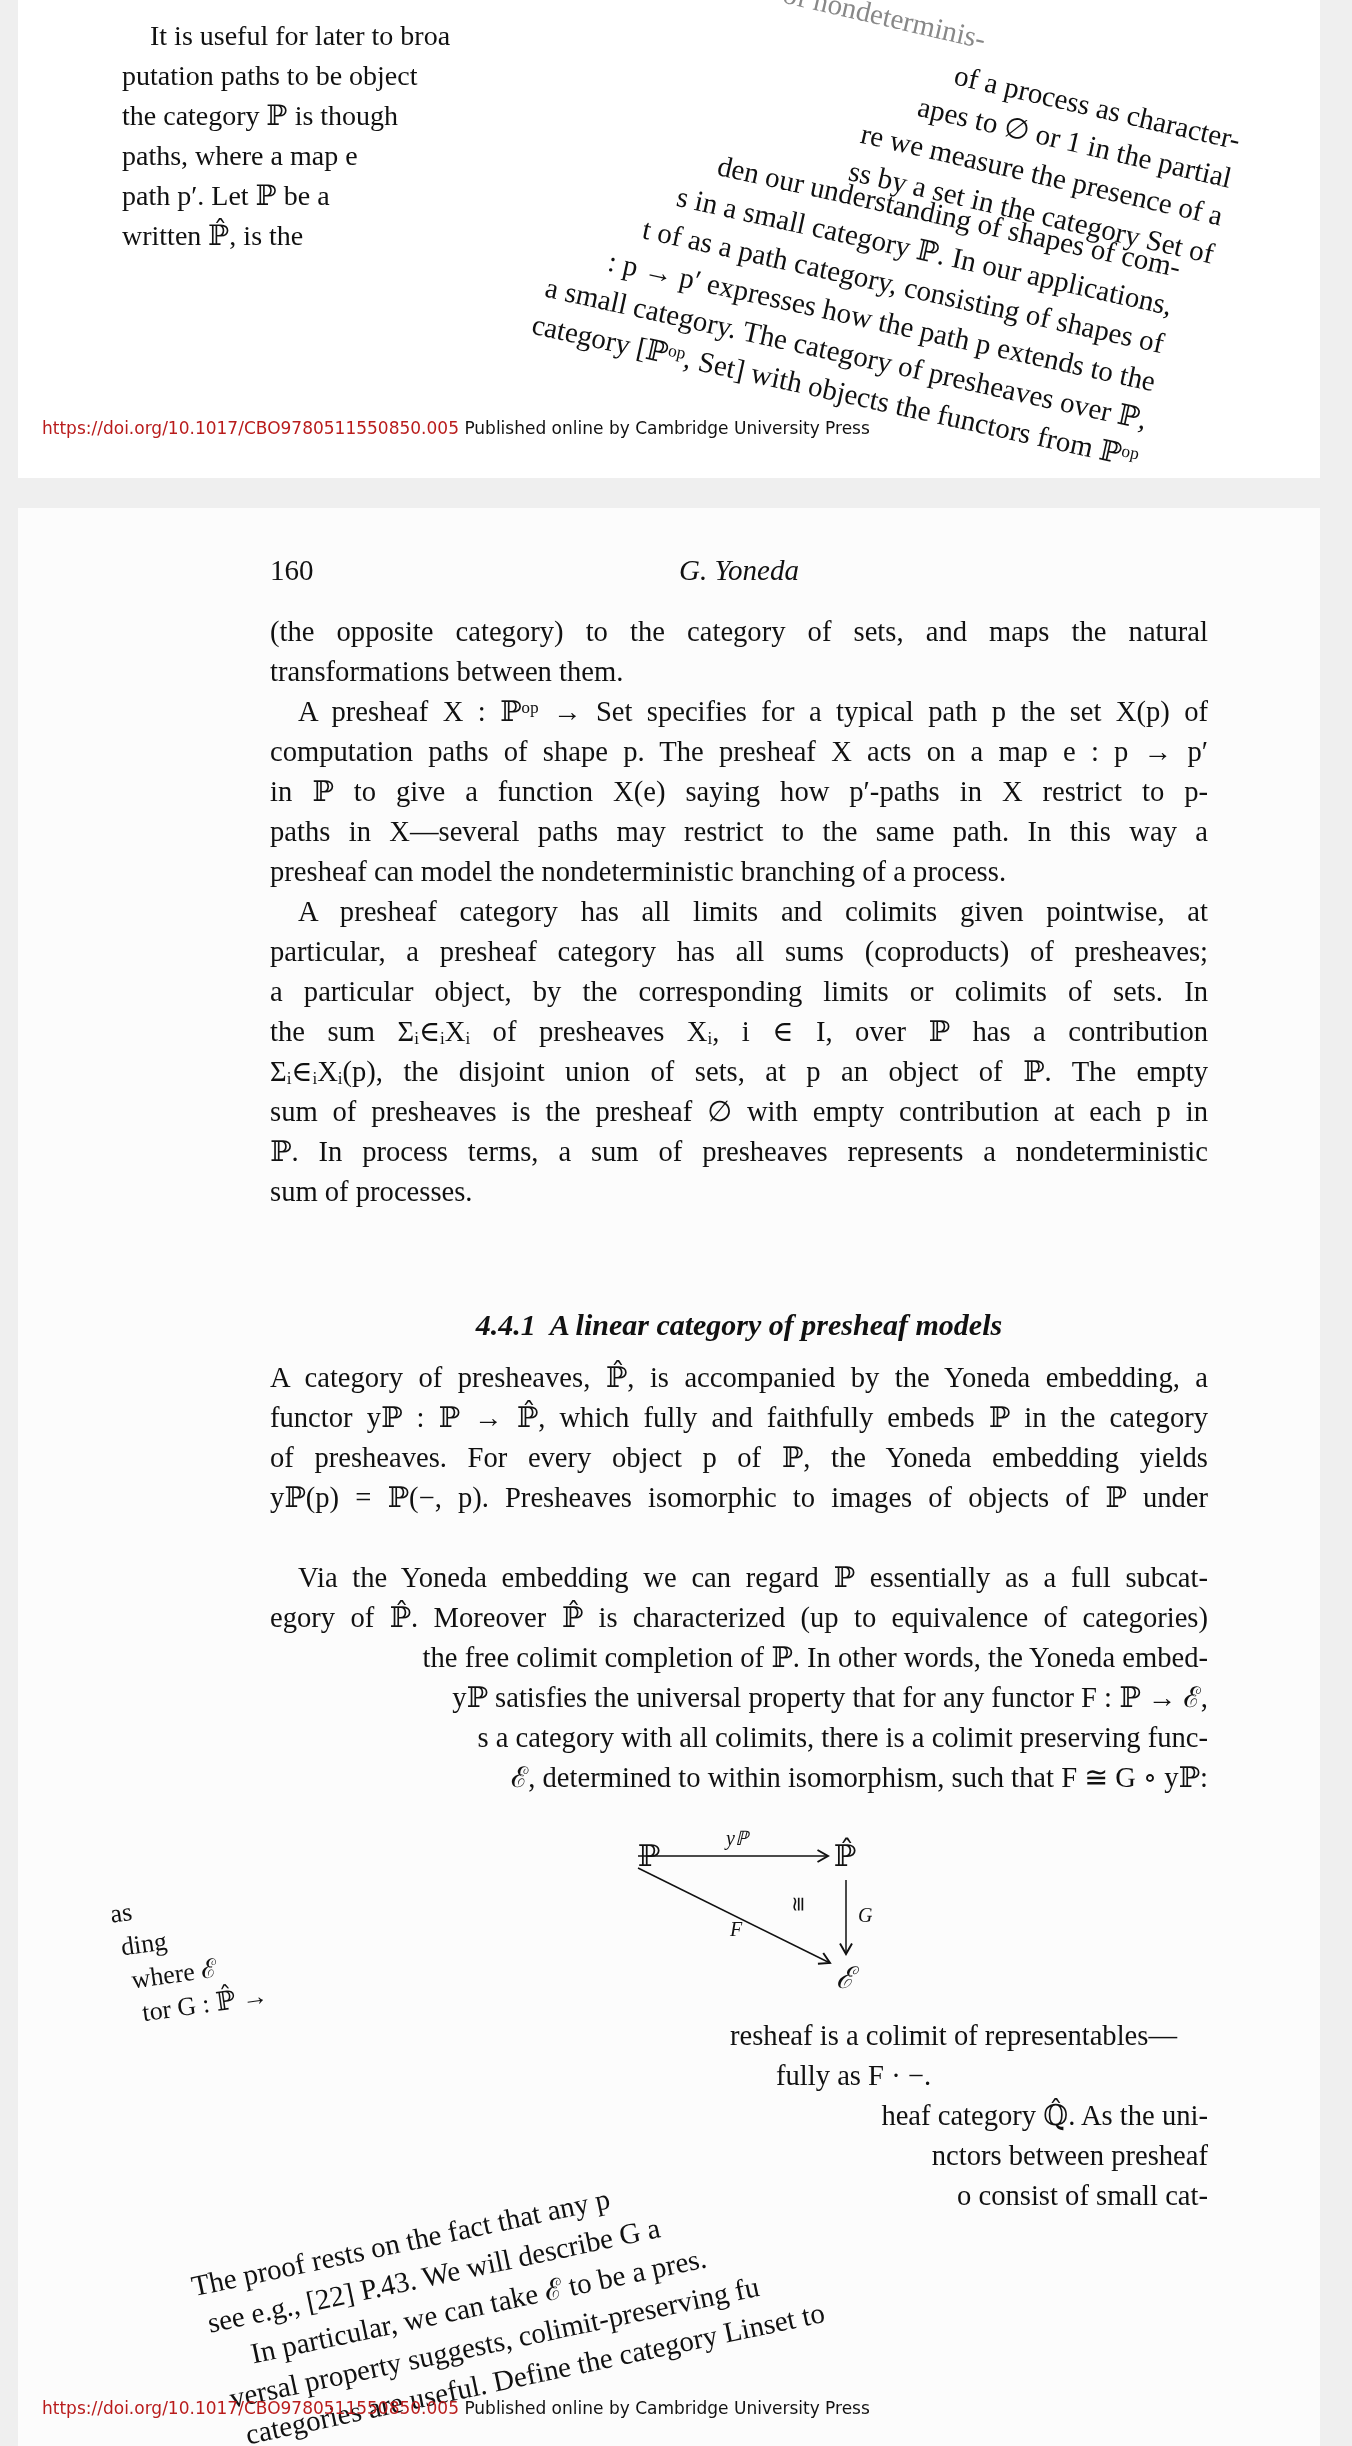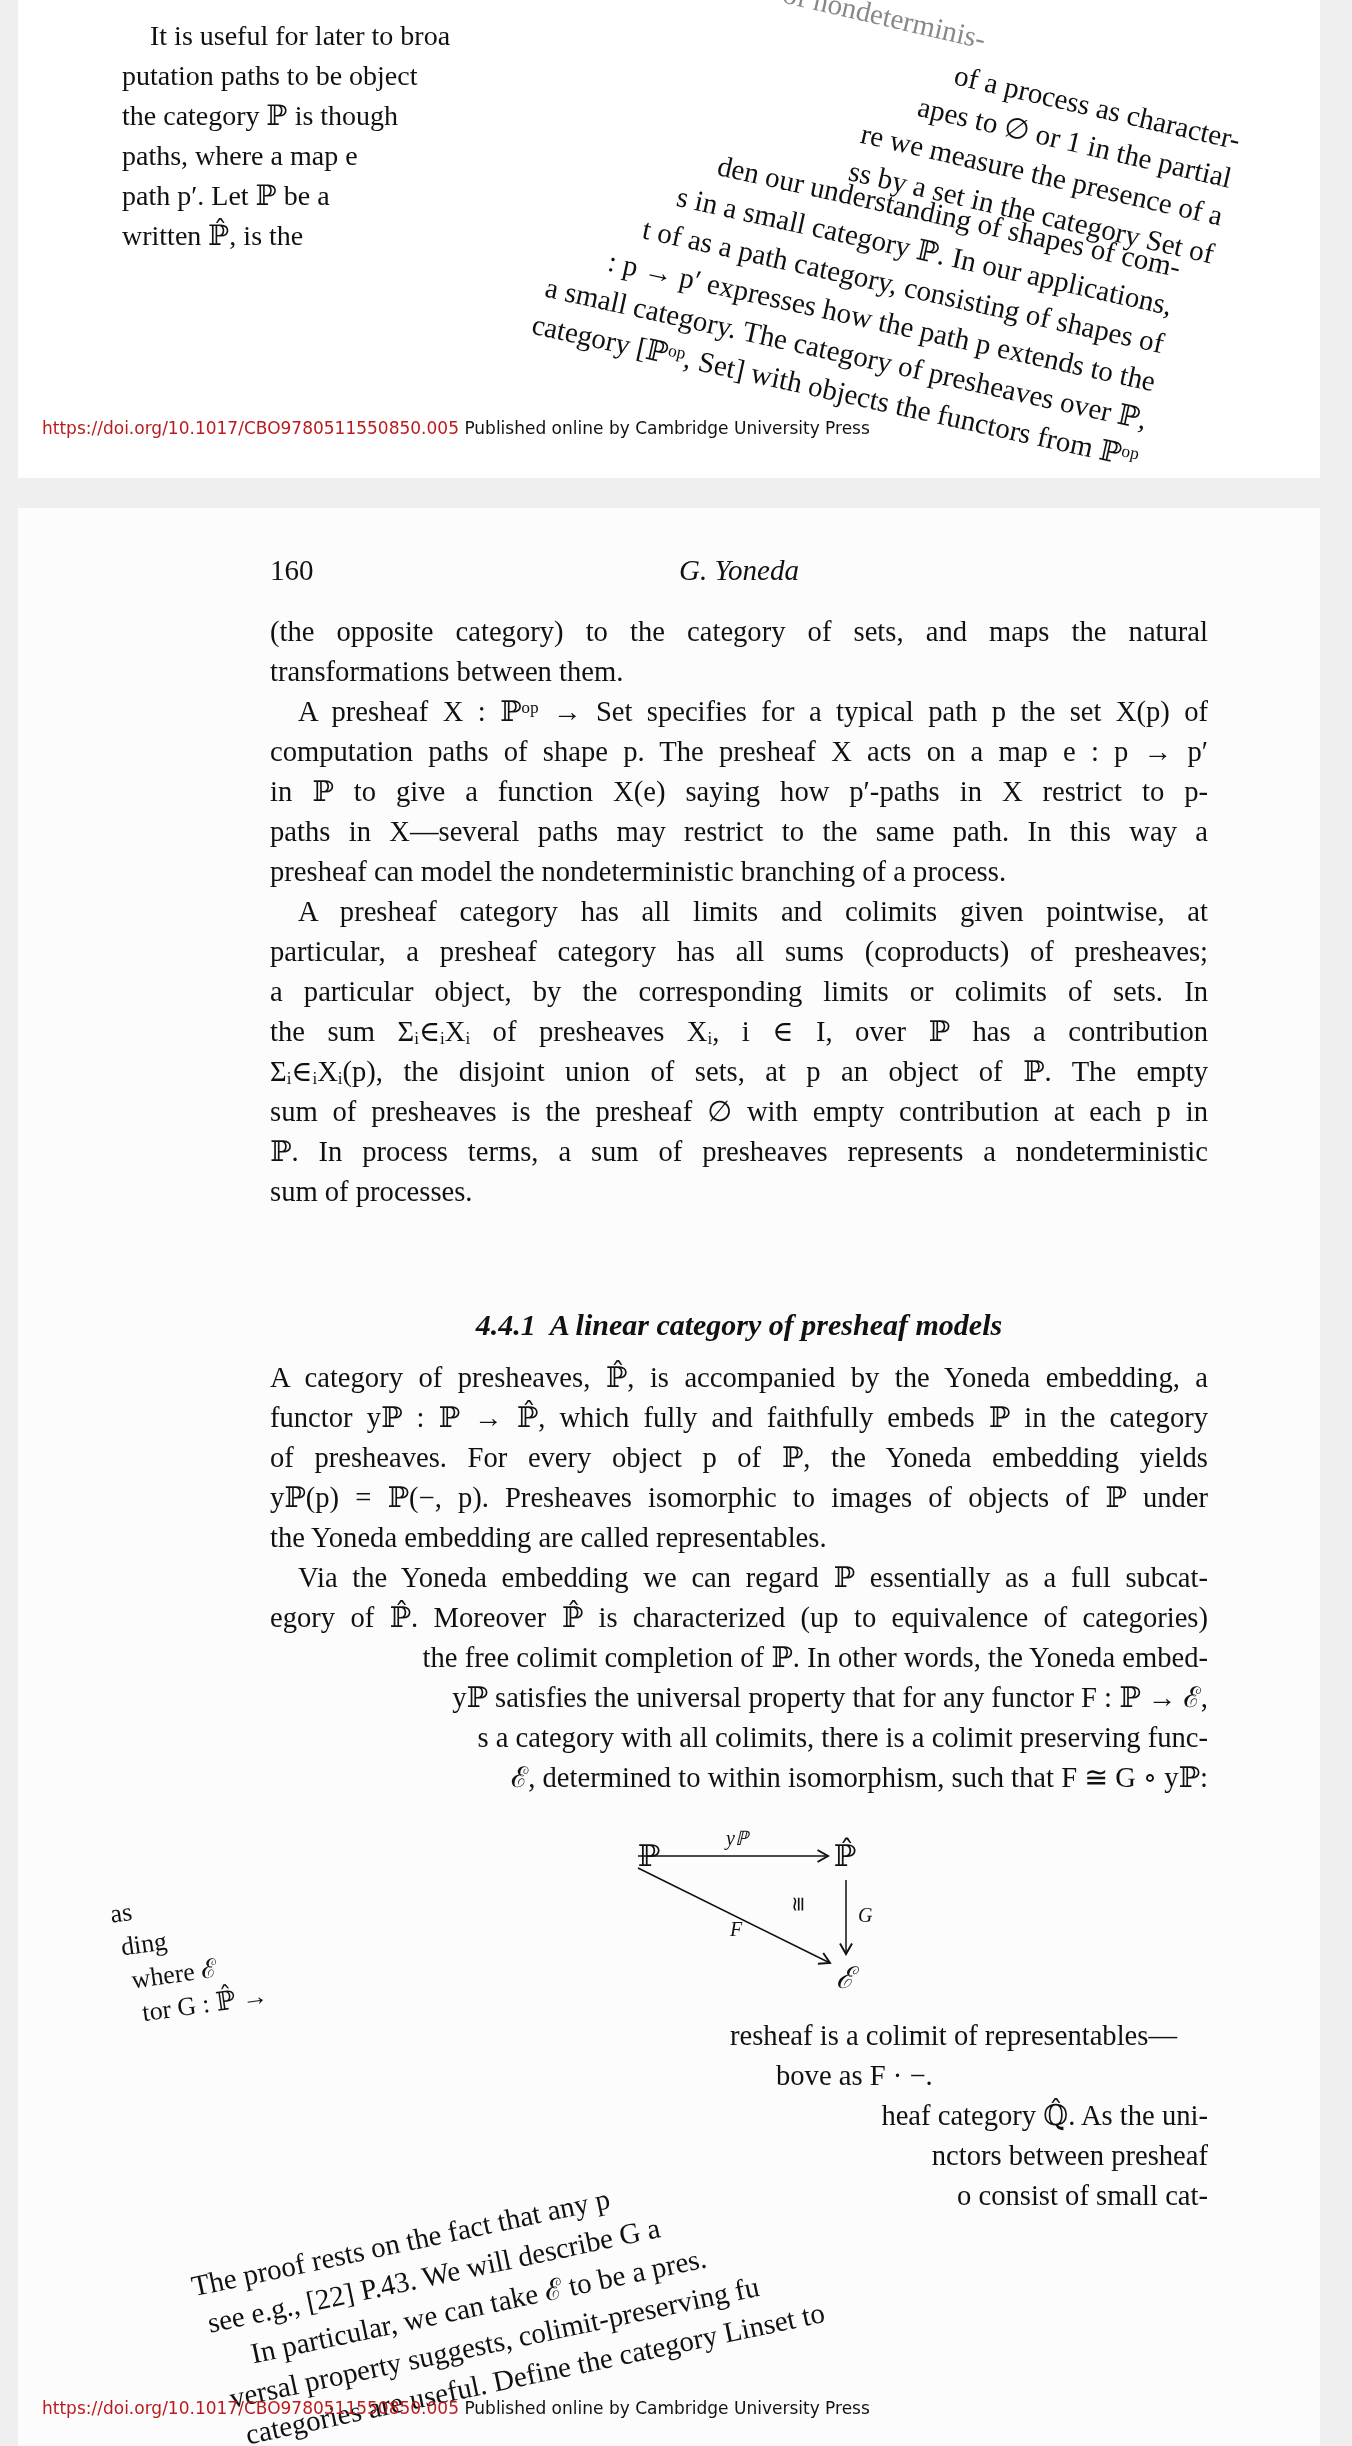--- a/index.html
+++ b/index.html
@@ -125,21 +125,20 @@
   <div class="section-title">
     <span>4.4.1</span>&nbsp;
     <span>A linear category of presheaf models</span>
   </div>
 
   <div class="para" style="top:850px;">
     <span class="ln">A category of presheaves, ℙ̂, is accompanied by the Yoneda embedding, a</span>
     <span class="ln">functor yℙ : ℙ → ℙ̂, which fully and faithfully embeds ℙ in the category</span>
     <span class="ln">of presheaves. For every object p of ℙ, the Yoneda embedding yields</span>
     <span class="ln">yℙ(p) = ℙ(−, p). Presheaves isomorphic to images of objects of ℙ under</span>
-    <span class="ln last">the Yoneda embedding are called representables.</span>
   </div>
 
   <div class="para" style="top:1050px;">
     <span class="ln ind">Via the Yoneda embedding we can regard ℙ essentially as a full subcat-</span>
     <span class="ln">egory of ℙ̂. Moreover ℙ̂ is characterized (up to equivalence of categories)</span>
   </div>
   <div class="frag" style="right:112px; top:1130px; text-align:right;">the free colimit completion of ℙ. In other words, the Yoneda embed-</div>
   <div class="frag" style="right:112px; top:1170px; text-align:right;">yℙ satisfies the universal property that for any functor F : ℙ → ℰ,</div>
   <div class="frag" style="right:112px; top:1210px; text-align:right;">s a category with all colimits, there is a colimit preserving func-</div>
   <div class="frag" style="right:112px; top:1250px; text-align:right;">ℰ, determined to within isomorphism, such that F ≅ G ∘ yℙ:</div>
@@ -165,21 +164,21 @@
   </div>
 
   <div class="rot" style="left:90px; top:1390px; transform: rotate(-8deg);">
     <span class="ln" style="text-align:left; font-size:26px; line-height:34px;">as</span>
     <span class="ln" style="text-align:left; font-size:26px; line-height:34px; padding-left:6px;">ding</span>
     <span class="ln" style="text-align:left; font-size:26px; line-height:34px; padding-left:12px;">where ℰ</span>
     <span class="ln" style="text-align:left; font-size:26px; line-height:34px; padding-left:18px;">tor G : ℙ̂ →</span>
   </div>
 
   <div class="frag" style="left:712px; top:1508px;">resheaf is a colimit of representables—</div>
-  <div class="frag" style="left:758px; top:1548px;">bove as F · −.</div>
+  <div class="frag" style="left:758px; top:1548px;">fully as F · −.</div>
   <div class="frag" style="right:112px; top:1588px;">heaf category ℚ̂. As the uni-</div>
   <div class="frag" style="right:112px; top:1628px;">nctors between presheaf</div>
   <div class="frag" style="right:112px; top:1668px;">o consist of small cat-</div>
 
   <div class="rot" style="left:170px; top:1760px; transform: rotate(-12deg);">
     <span class="ln" style="text-align:left;">The proof rests on the fact that any p</span>
     <span class="ln" style="text-align:left; padding-left:8px;">see e.g., [22] P.43. We will describe G a</span>
     <span class="ln" style="text-align:left; padding-left:44px;">In particular, we can take ℰ to be a pres.</span>
     <span class="ln" style="text-align:left; padding-left:14px;">versal property suggests, colimit-preserving fu</span>
     <span class="ln" style="text-align:left; padding-left:22px;">categories are useful. Define the category Linset to</span>

